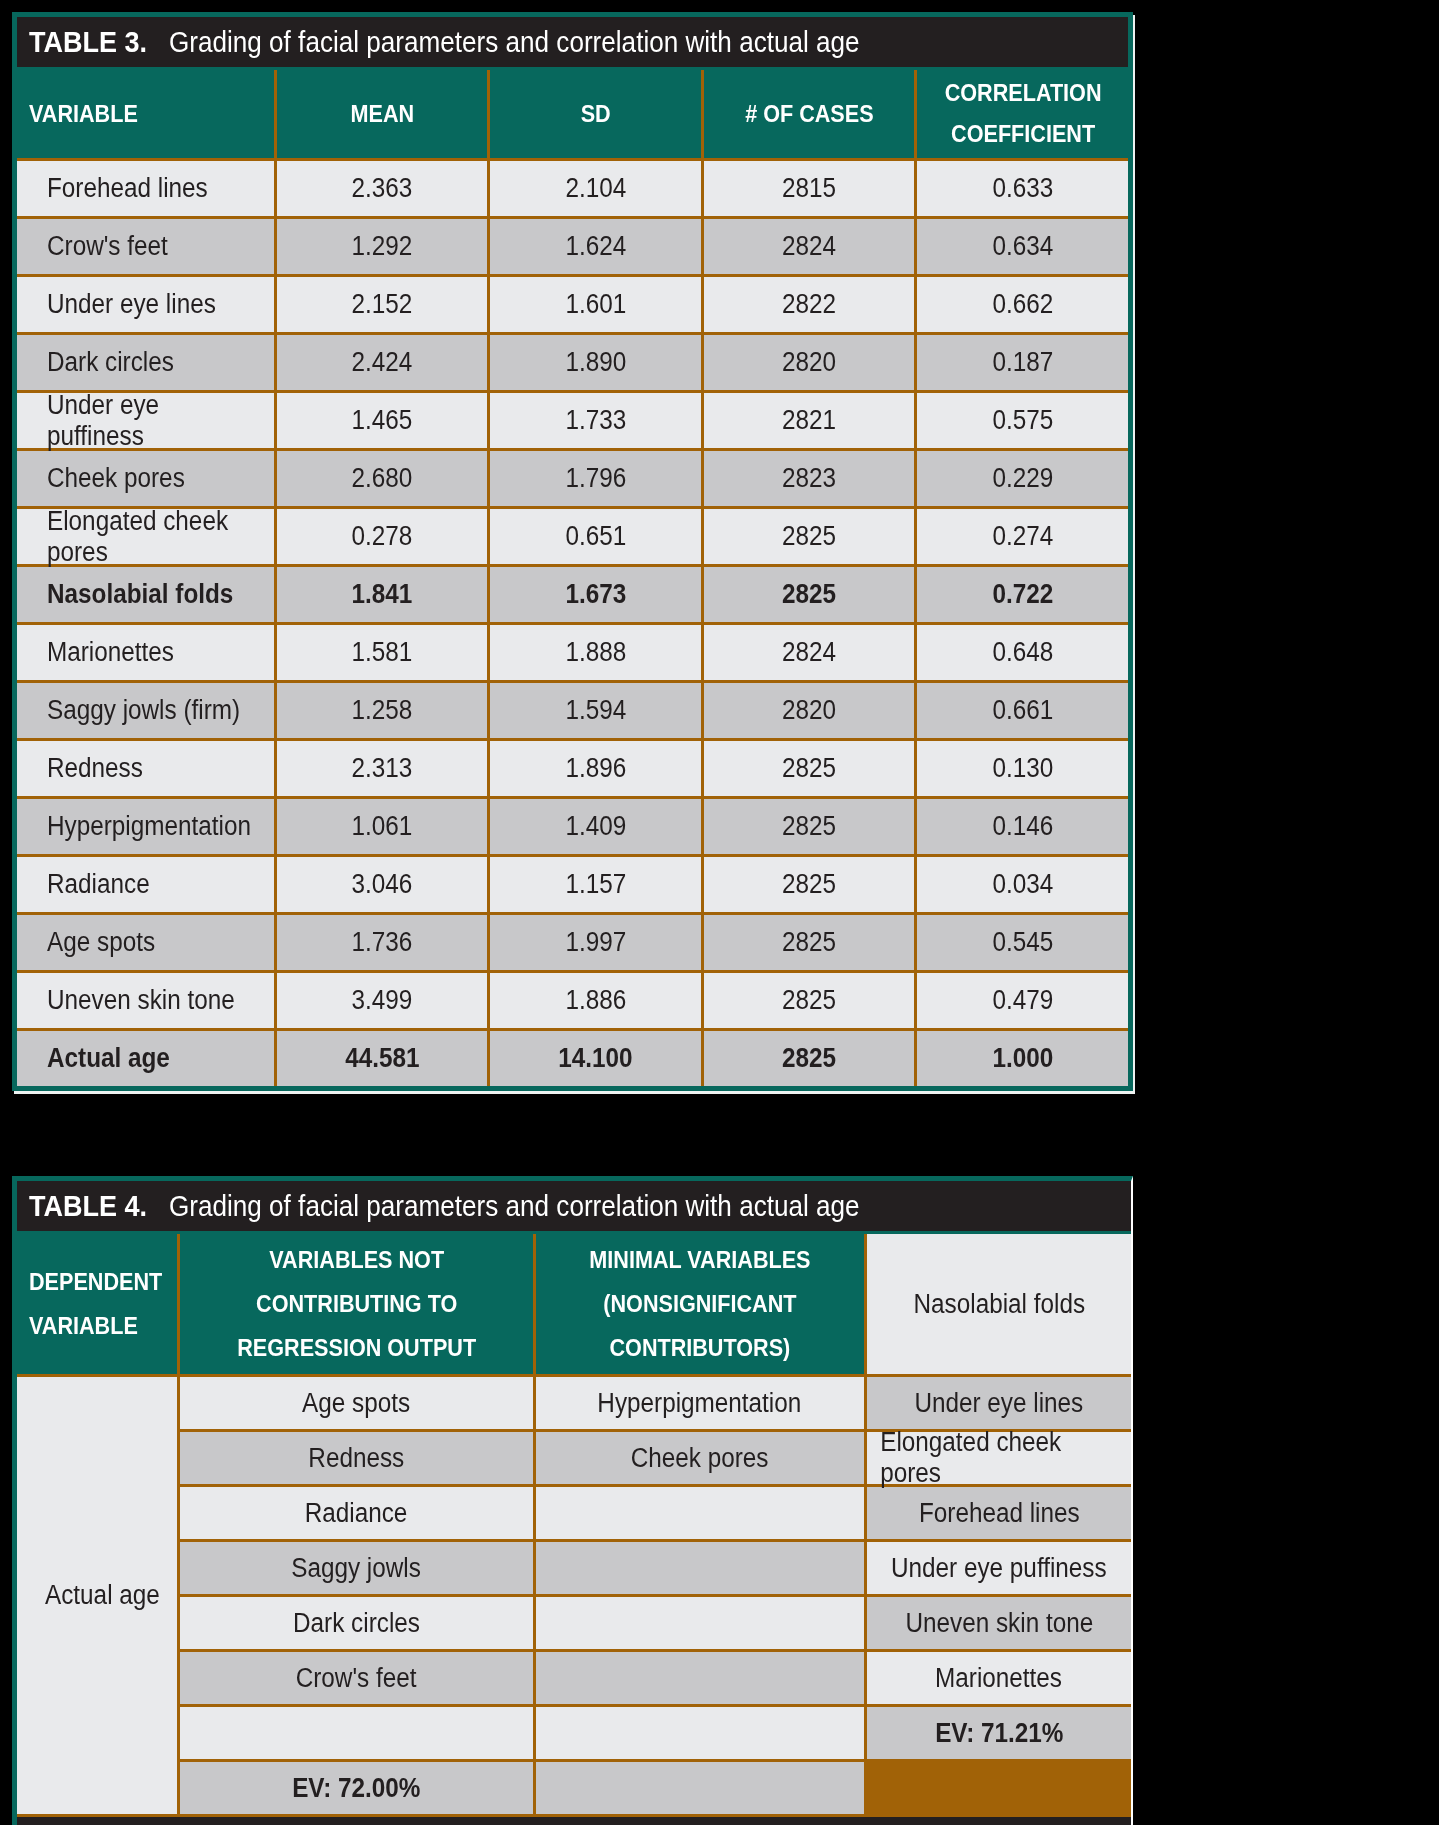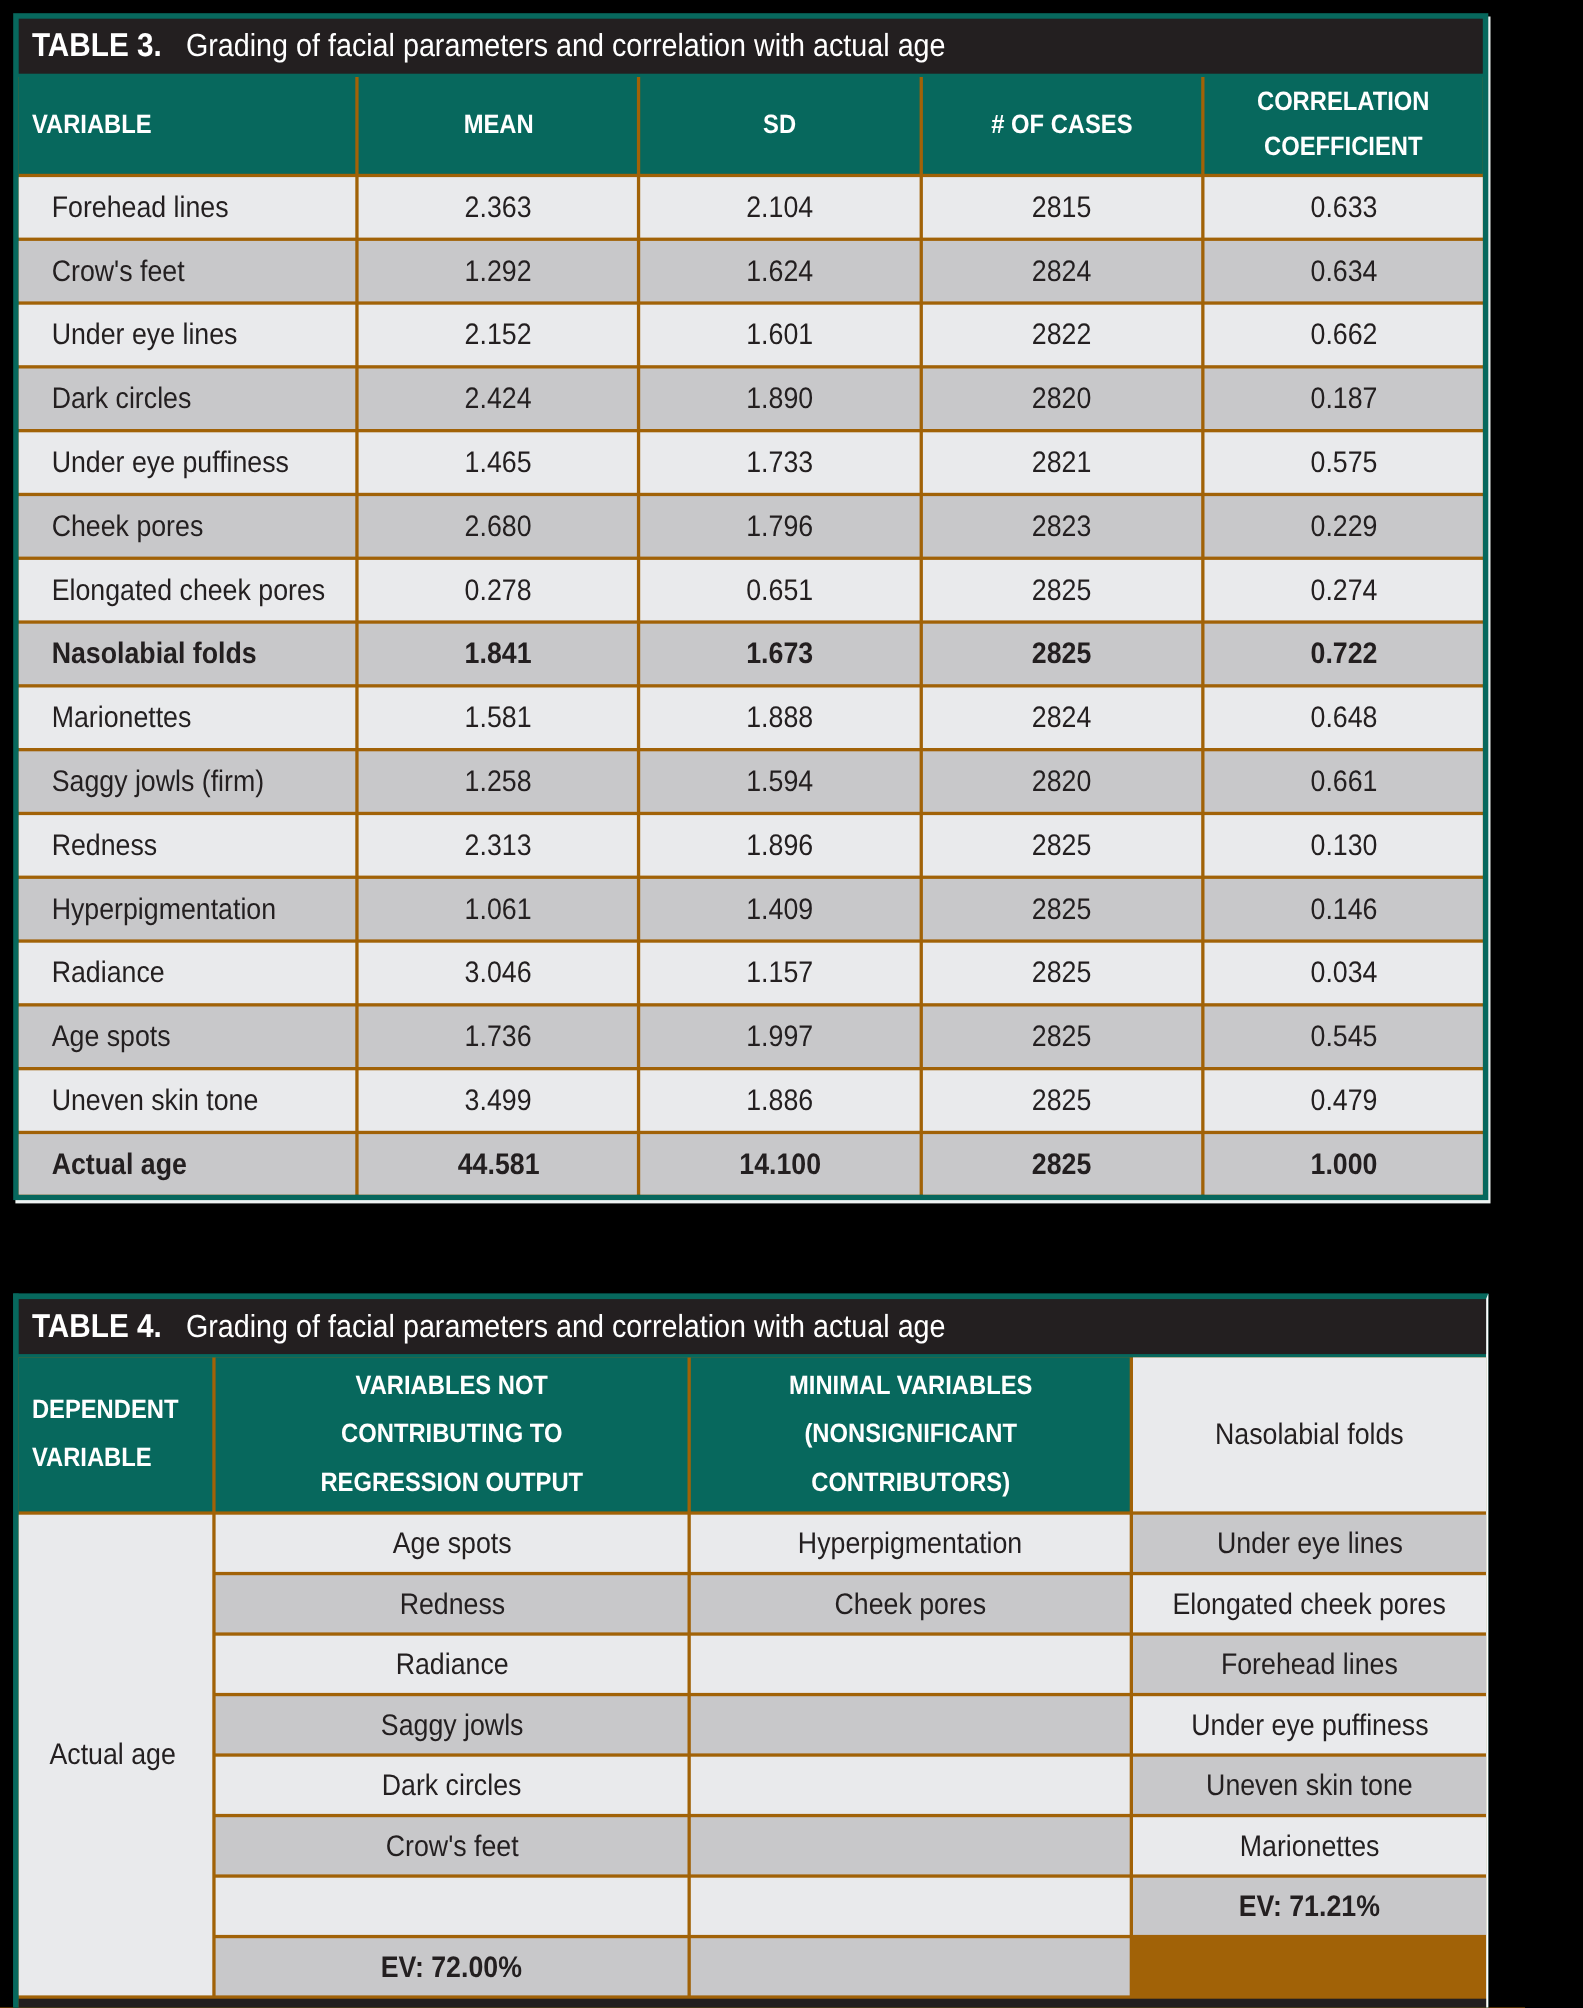--- a/index.html
+++ b/index.html
@@ -1,21 +1,21 @@
 <!DOCTYPE html>
 <html><head>
 <meta charset="utf-8">
 <style>
   html,body{margin:0;padding:0;}
   body{
     width:1439px;height:1825px;position:relative;background:#000;
     font-family:"Liberation Sans","DejaVu Sans",sans-serif;color:#231f20;
     -webkit-font-smoothing:antialiased;
   }
-  .card{position:absolute;left:12px;width:1341px;box-sizing:border-box;}
+  .card{position:absolute;left:12px;width:1121px;box-sizing:border-box;}
   #t3-card{top:12px;background:#07685d;padding:5px;box-shadow:2px 3px 0 #eef3f2;}
   #t4-card{top:1176px;background:#07685d;border:5px solid #07685d;
            border-right:2px solid #fff;border-bottom:4px solid #fff;}
   .title-bar{
     height:50px;background:#231f20;color:#fff;display:flex;align-items:center;
     padding-left:12px;margin-bottom:3px;
   }
   .title-bar .b{font-weight:700;font-size:30px;}
   .title-bar .r{font-weight:400;font-size:29px;margin-left:9px;}
   .grid{display:grid;gap:3px;background:#a16207;}

